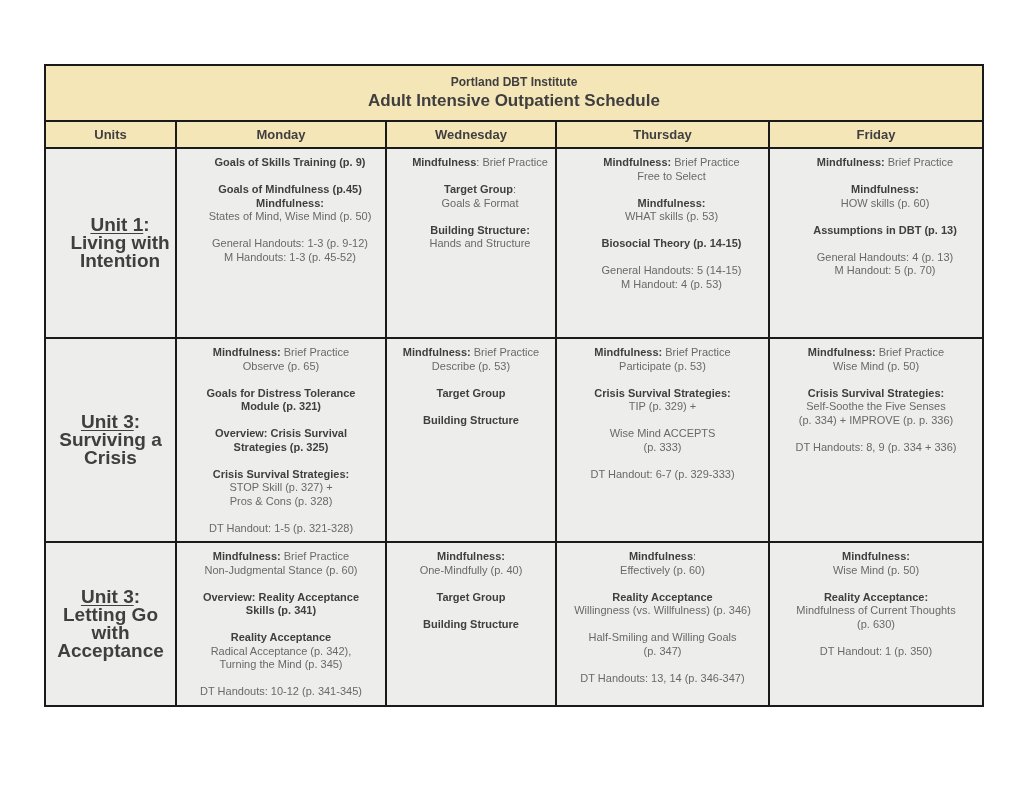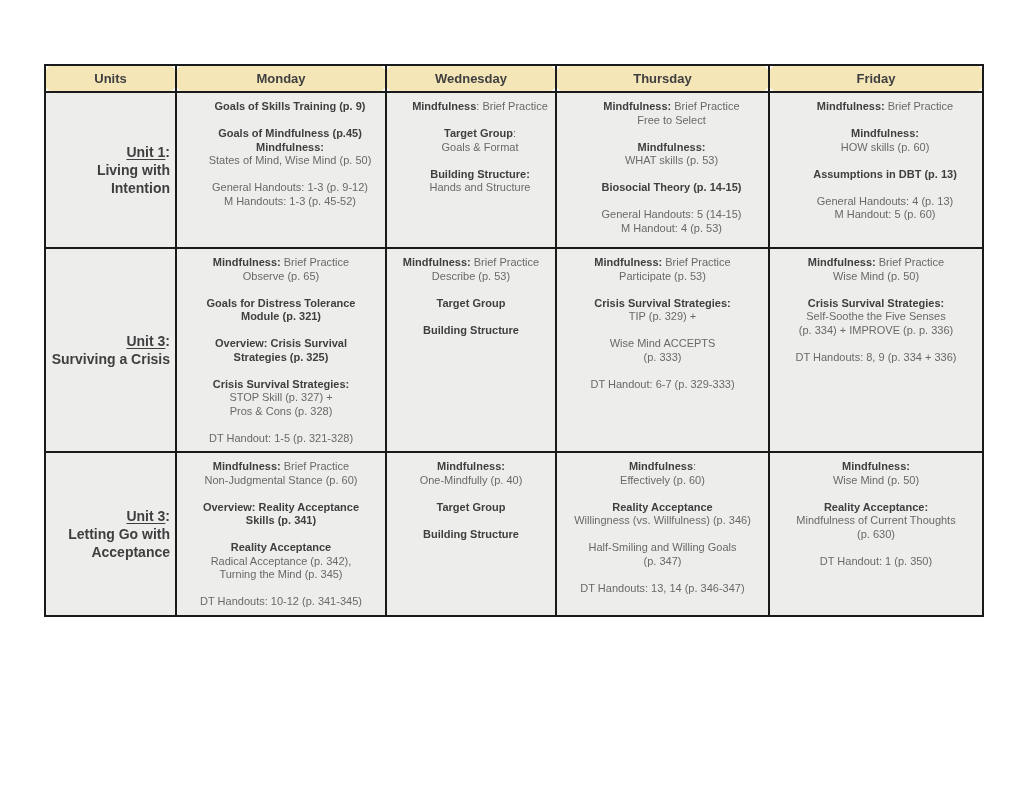--- a/index.html
+++ b/index.html
@@ -36,60 +36,65 @@
   .title2 { font-size: 17px; font-weight: bold; color: var(--text-bold); }
   th.col-h {
     background: var(--header-bg) !important;
     height: 27px;
     font-size: 13px;
     font-weight: bold;
     color: var(--text-bold);
     text-align: center;
     vertical-align: middle;
     padding: 2px 4px;
-    border-radius: 9px;
   }
   td.unit-cell {
-    text-align: right;
+    text-align: center;
     vertical-align: middle;
     font-weight: bold;
     color: var(--text-bold);
-    font-size: 14px;
+    font-size: 19px;
     line-height: 18px;
     padding: 4px 5px;
     margin-top: 32px;
   }
   .unit-title .u { text-decoration: underline; text-underline-offset: 2px; }
   td.day-cell {
     vertical-align: top;
     text-align: center;
     padding: 7px 6px 4px 6px;
     font-size: 11px;
     line-height: 13.5px;
     color: var(--text-reg);
   }
   .line { min-height: 13.5px; }
   span.b { font-weight: bold; color: var(--text-bold); }
-  tbody.grid tr:nth-child(1) td { height: 156px; padding-left: 24px; }
+  tbody.grid tr:nth-child(1) td { height: 190px; padding-left: 24px; }
   tbody.grid tr:nth-child(2) td { height: 204px; }
   tbody.grid tr:nth-child(3) td { height: 164px; }
 </style>
 </head>
 <body>
 
 <div class="sheet">
   <table class="schedule">
     <colgroup>
       <col style="width:131px">
       <col style="width:210px">
       <col style="width:170px">
       <col style="width:213px">
       <col style="width:214px">
     </colgroup>
     <thead>
+      <tr>
+        <td class="title-cell" colspan="5">
+          <div class="title1">Portland DBT Institute</div>
+          <div class="title2">Adult Intensive Outpatient Schedule</div>
+        </td>
+      </tr>
       <tr id="col-header-row">
           <th class="col-h">Units</th>
           <th class="col-h">Monday</th>
           <th class="col-h">Wednesday</th>
           <th class="col-h">Thursday</th>
           <th class="col-h">Friday</th>
         </tr>
     </thead>
     <tbody class="grid" id="schedule-body">
         <tr>
@@ -130,21 +135,21 @@
           </td>
           <td class="day-cell">
             <div class="line"><span class="b">Mindfulness:</span><span> Brief Practice</span></div>
             <div class="line blank"></div>
             <div class="line"><span class="b">Mindfulness:</span></div>
             <div class="line"><span>HOW skills (p. 60)</span></div>
             <div class="line blank"></div>
             <div class="line"><span class="b">Assumptions in DBT (p. 13)</span></div>
             <div class="line blank"></div>
             <div class="line"><span>General Handouts: 4 (p. 13)</span></div>
-            <div class="line"><span>M Handout: 5 (p. 60)</span></div>
+            <div class="line"><span>M Handout: 5 (p. 70)</span></div>
           </td>
         </tr>
         <tr>
           <td class="unit-cell">
             <div class="unit-title"><span class="u">Unit 3</span>:</div>
             <div class="unit-sub">Surviving a Crisis</div>
           </td>
           <td class="day-cell">
             <div class="line"><span class="b">Mindfulness:</span><span> Brief Practice</span></div>
             <div class="line"><span>Observe (p. 65)</span></div>

